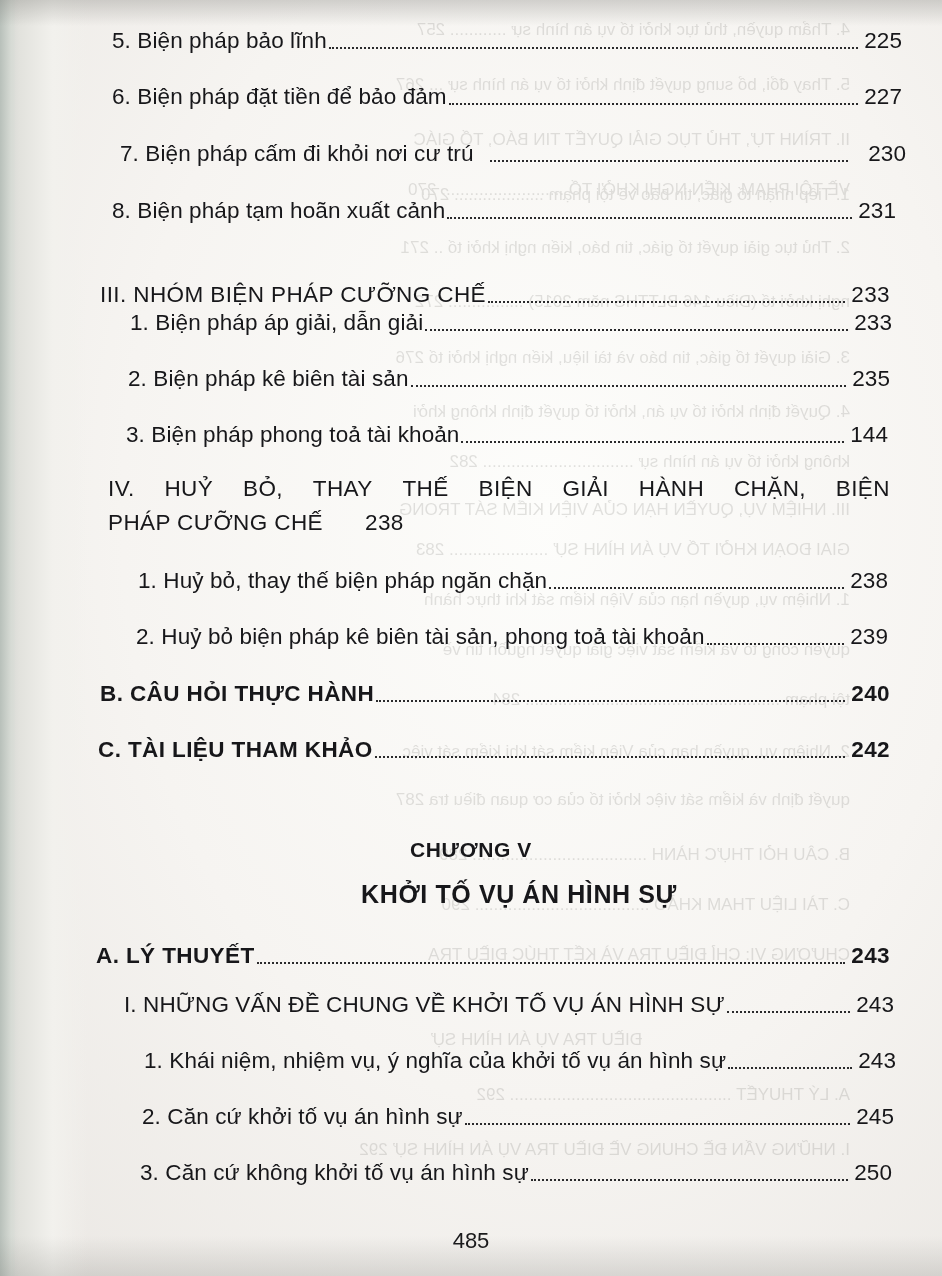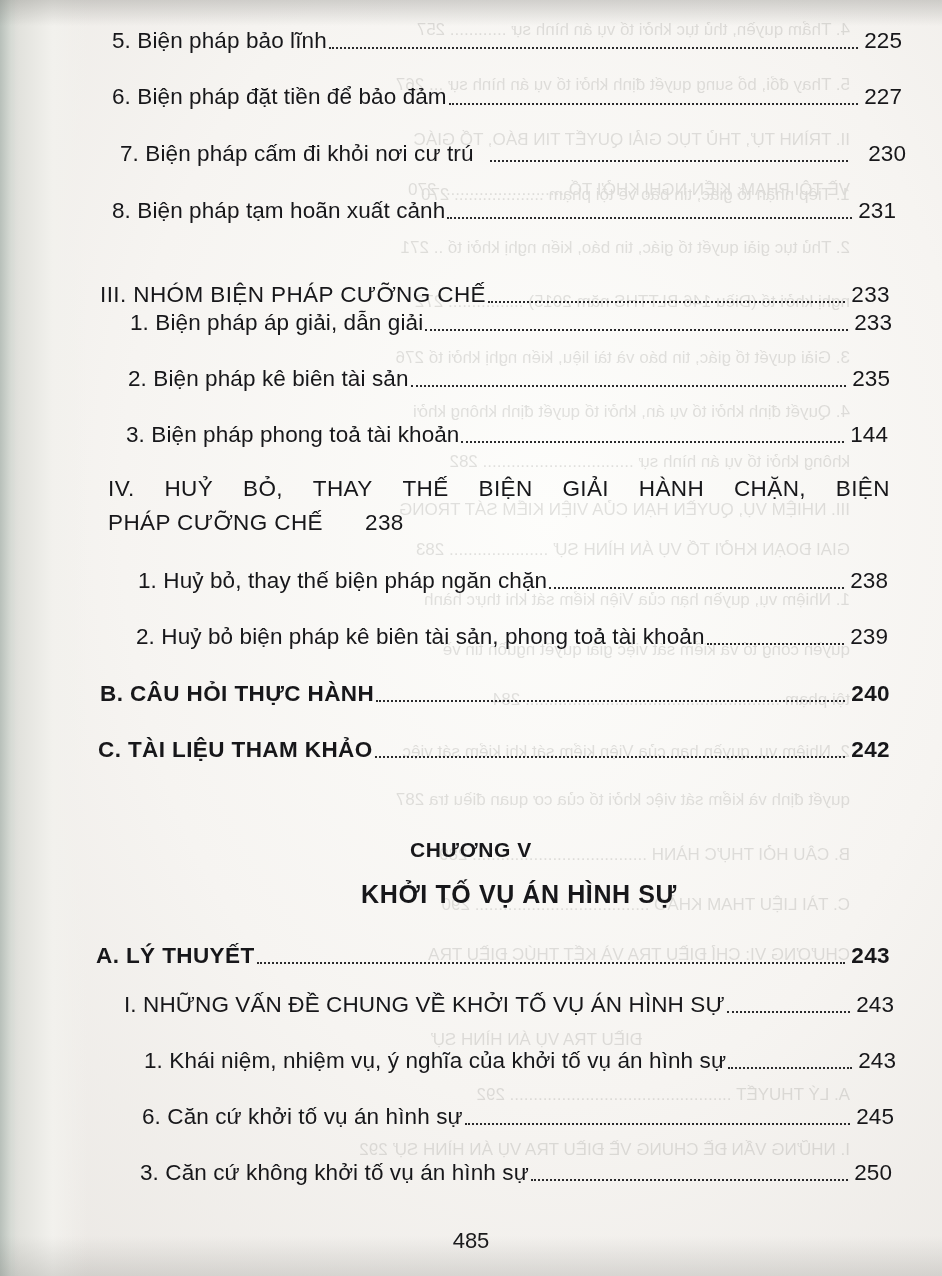--- a/index.html
+++ b/index.html
@@ -283,21 +283,21 @@
       <span class="pg">243</span>
     </div>
 
     <div class="toc-entry" style="left:144px; top:1048px; width:752px;">
       <span class="label">1. Khái niệm, nhiệm vụ, ý nghĩa của khởi tố vụ án hình sự</span>
       <span class="dots"></span>
       <span class="pg">243</span>
     </div>
 
     <div class="toc-entry" style="left:142px; top:1104px; width:752px;">
-      <span class="label">6. Căn cứ khởi tố vụ án hình sự</span>
+      <span class="label">2. Căn cứ khởi tố vụ án hình sự</span>
       <span class="dots"></span>
       <span class="pg">245</span>
     </div>
 
     <div class="toc-entry" style="left:140px; top:1160px; width:752px;">
       <span class="label">3. Căn cứ không khởi tố vụ án hình sự</span>
       <span class="dots"></span>
       <span class="pg">250</span>
     </div>
 

